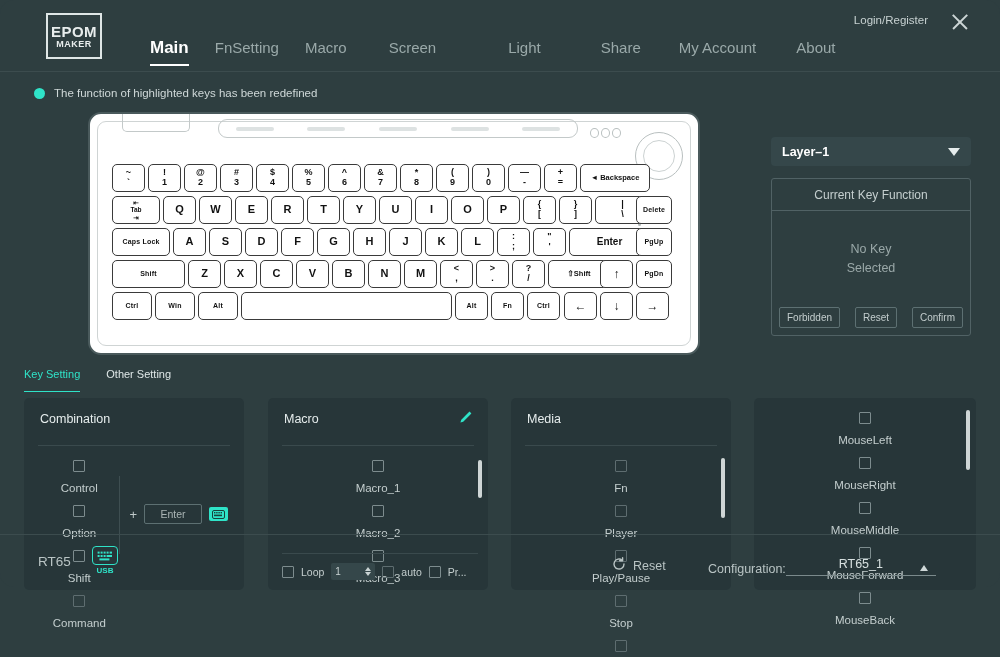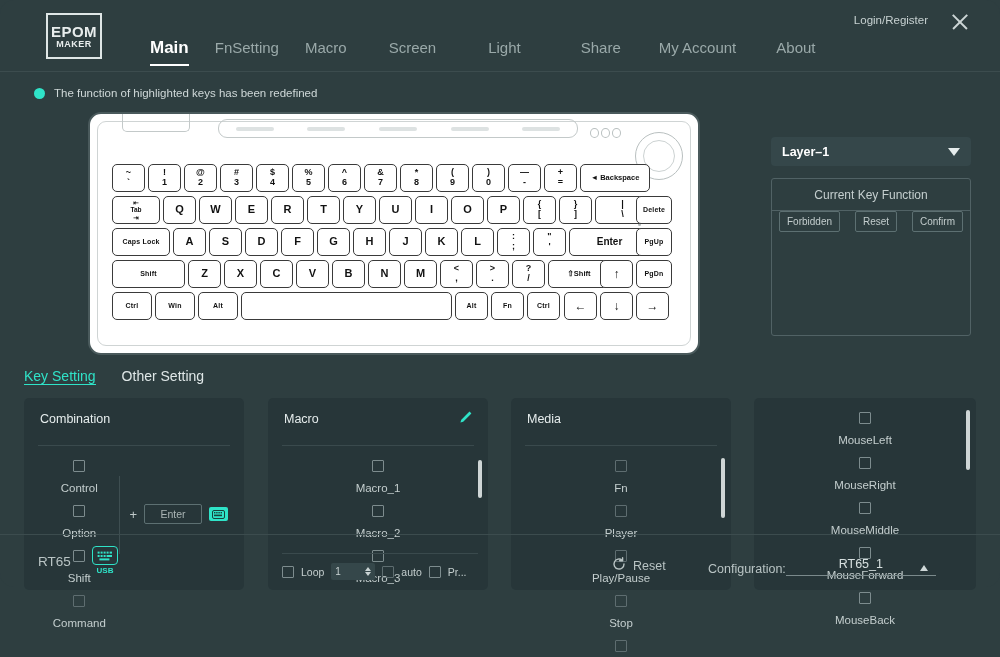--- a/index.html
+++ b/index.html
@@ -188,21 +188,21 @@
     border: 1px solid #5d7072; border-radius: 2px;
     color: #c3cdcd; font-size: 10px;
     padding: 4px 7px; cursor: pointer; white-space: nowrap;
   }
 
   
   .tabs {
     position: absolute; left: 24px; top: 368px;
     display: flex; gap: 26px; align-items: baseline;
   }
-  .tab { font-size: 14px; color: #dfe7e7; cursor: pointer; padding-bottom: 0; }
+  .tab { font-size: 11px; color: #dfe7e7; cursor: pointer; padding-bottom: 11px; }
   .tab.active { color: #2fe3c8; border-bottom: 1.6px solid #2fe3c8; }
 
   
   .panel {
     position: absolute; top: 398px;
     height: 192px;
     background: #273639;
     border-radius: 5px;
   }
   .p1 { left: 24px;  width: 220px; }
@@ -338,21 +338,21 @@
     <div class="logo">
       <div class="l1">EPOM</div>
       <div class="l2">MAKER</div>
     </div>
     <div class="logo-tail"></div>
 
     <div class="nav">
       <div class="nav-item active" style="margin-right:26px">Main</div>
       <div class="nav-item" style="margin-right:26px">FnSetting</div>
       <div class="nav-item" style="margin-right:42px">Macro</div>
-      <div class="nav-item" style="margin-right:52px">Screen</div>
+      <div class="nav-item" style="margin-right:72px">Screen</div>
       <div class="nav-item" style="margin-right:60px">Light</div>
       <div class="nav-item" style="margin-right:38px">Share</div>
       <div class="nav-item" style="margin-right:40px">My Account</div>
       <div class="nav-item">About</div>
     </div>
 
     <div class="login">Login/Register</div>
     <div class="close-btn"></div>
   </div>
 
@@ -615,20 +615,24 @@
     </div>
   </div>
 
   <div class="layer-select">
     <span class="lbl">Layer–1</span>
     <span class="caret-down"></span>
   </div>
 
   <div class="keyfunc">
     <div class="keyfunc-title">Current Key Function</div>
+    <div class="keyfunc-body">
+      <div>No Key</div>
+      <div>Selected</div>
+    </div>
     <div class="keyfunc-actions">
       <div class="kf-btn">Forbidden</div>
       <div class="kf-btn">Reset</div>
       <div class="kf-btn">Confirm</div>
     </div>
   </div>
 
   <div class="tabs">
     <div class="tab active">Key Setting</div>
     <div class="tab">Other Setting</div>

